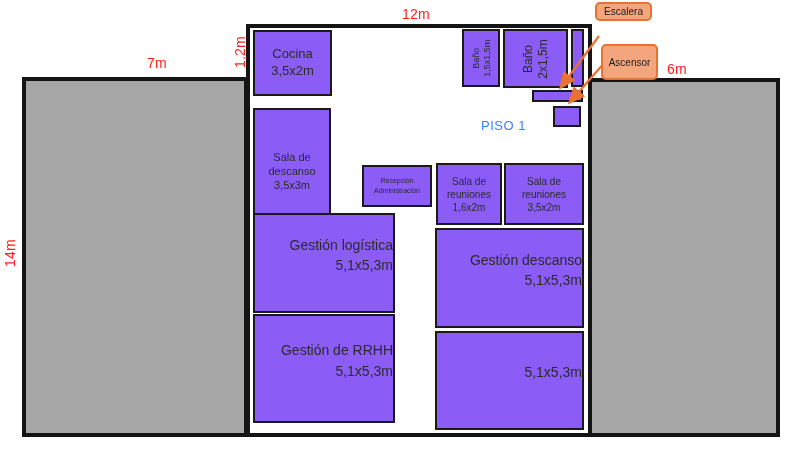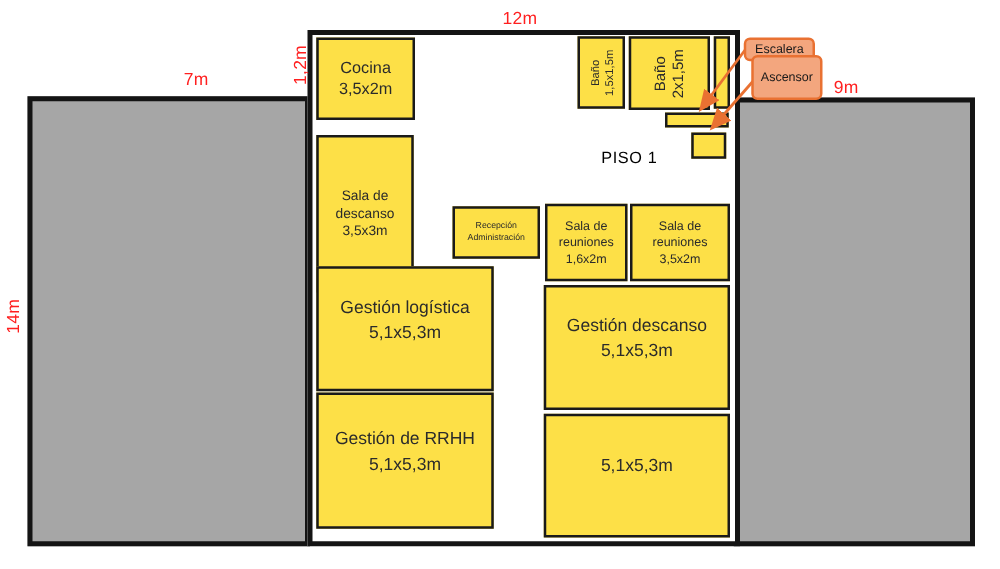--- a/index.html
+++ b/index.html
@@ -8,76 +8,76 @@
     font-family:"Liberation Sans", sans-serif;color:#2b2b2b;
   }
   .building{
     position:absolute;background:#a6a6a6;border:4px solid #141414;box-sizing:border-box;
   }
   .plan{
     position:absolute;left:246px;top:24px;width:346px;height:413px;
     background:#ffffff;border:4px solid #141414;box-sizing:border-box;z-index:2;
   }
   .room{
-    position:absolute;background:#fde047;border:2px solid #1a1a1a;box-sizing:border-box;
+    position:absolute;background:#8b5cf6;border:2px solid #1a1a1a;box-sizing:border-box;
     display:flex;flex-direction:column;align-items:center;justify-content:center;
     text-align:center;z-index:3;line-height:1.3;
   }
   .room .nm{display:block;}
   .room .sz{display:block;}
   .rot-wrap{display:grid;place-items:center;width:100%;height:100%;}
   .rot-text{transform:rotate(-90deg);white-space:nowrap;text-align:center;line-height:1.25;}
   .dim{
     position:absolute;color:#ff1f1f;font-size:14px;font-weight:500;
     text-align:center;z-index:6;letter-spacing:.2px;
   }
   .dim.vert{transform:rotate(-90deg);}
   .badge{
     position:absolute;z-index:7;background:#f3a67e;border:2px solid #e97132;border-radius:5px;
     display:flex;align-items:center;justify-content:center;
     font-size:10px;color:#1a1a1a;box-sizing:border-box;
   }
   .piso{
-    position:absolute;left:481px;top:118px;z-index:5;font-size:13px;color:#000000;
+    position:absolute;left:481px;top:118px;z-index:5;font-size:13px;color:#3b82f6;
     letter-spacing:.5px;
   }
   .arrows{position:absolute;left:0;top:0;z-index:6;pointer-events:none;}
   
   .r-cocina   {left:253px;top:30px; width:79px; height:66px;font-size:13px;}
   .r-comedor  {left:334px;top:29px; width:124px;height:62px;font-size:14px;}
   .r-bano1    {left:462px;top:29px; width:38px; height:58px;}
   .r-bano1 .rot-text{font-size:9px;}
   .r-bano2    {left:503px;top:29px; width:65px; height:59px;}
   .r-bano2 .rot-text{font-size:12px;}
   .r-shaft    {left:571px;top:29px; width:13px; height:58px;border-width:2px;}
   .r-escalera {left:532px;top:90px; width:51px; height:12px;}
   .r-ascensor {left:553px;top:106px;width:28px; height:21px;}
   .r-descanso {left:253px;top:108px;width:78px; height:126px;font-size:11px;}
   .r-recepcion{left:362px;top:165px;width:70px; height:42px;font-size:7px;line-height:1.5;}
   .r-reun1    {left:436px;top:163px;width:66px; height:62px;font-size:10px;}
   .r-reun2    {left:504px;top:163px;width:80px; height:62px;font-size:10px;}
-  .r-big{font-size:14px;padding-bottom:16px;line-height:1.45;}
+  .r-big{font-size:14px;padding-bottom:16px;line-height:1.45;align-items:flex-end;}
   .r-logistica{left:253px;top:213px;width:142px;height:100px;}
   .r-rrhh     {left:253px;top:314px;width:142px;height:109px;}
   .r-comercial{left:435px;top:228px;width:149px;height:100px;}
   .r-calidad  {left:435px;top:331px;width:149px;height:99px;}
 </style>
 </head>
 <body>
 
 <div class="canvas">
 
   <div class="building" style="left:22px;top:77px;width:226px;height:360px;"></div>
   <div class="building" style="left:587px;top:78px;width:193px;height:359px;"></div>
 
   <div class="plan"></div>
 
   <div class="dim" style="left:396px;top:6px;width:40px;">12m</div>
   <div class="dim" style="left:132px;top:55px;width:50px;">7m</div>
-  <div class="dim" style="left:652px;top:61px;width:50px;">9m</div>
+  <div class="dim" style="left:652px;top:61px;width:50px;">6m</div>
   <div class="dim vert" style="left:218px;top:44px;width:44px;">1,2m</div>
   <div class="dim vert" style="left:-12px;top:245px;width:44px;">14m</div>
 
   <div class="piso">PISO 1</div>
 
   <div class="room r-cocina">
     <span class="nm">Cocina</span>
     <span class="sz">3,5x2m</span>
   </div>
 
@@ -137,21 +137,21 @@
 
   <div class="room r-big r-comercial">
     <span class="nm">Gestión descanso</span>
     <span class="sz">5,1x5,3m</span>
   </div>
 
   <div class="room r-big r-calidad">
     <span class="sz">5,1x5,3m</span>
   </div>
 
-  <div class="badge" style="left:595px;top:30px;width:57px;height:19px;">Escalera</div>
+  <div class="badge" style="left:595px;top:2px;width:57px;height:19px;">Escalera</div>
   <div class="badge" style="left:601px;top:44px;width:57px;height:36px;">Ascensor</div>
 
   <svg class="arrows" width="800" height="455">
     <defs>
       <marker id="ah" markerWidth="9" markerHeight="8" refX="6.5" refY="3.5" orient="auto">
         <path d="M0,0 L8,3.5 L0,7 z" fill="#e97132"></path>
       </marker>
     </defs>
     <line x1="599" y1="36" x2="561" y2="87" stroke="#e97132" stroke-width="2.2" marker-end="url(#ah)"></line>
     <line x1="605" y1="62" x2="570" y2="102" stroke="#e97132" stroke-width="2.2" marker-end="url(#ah)"></line>

